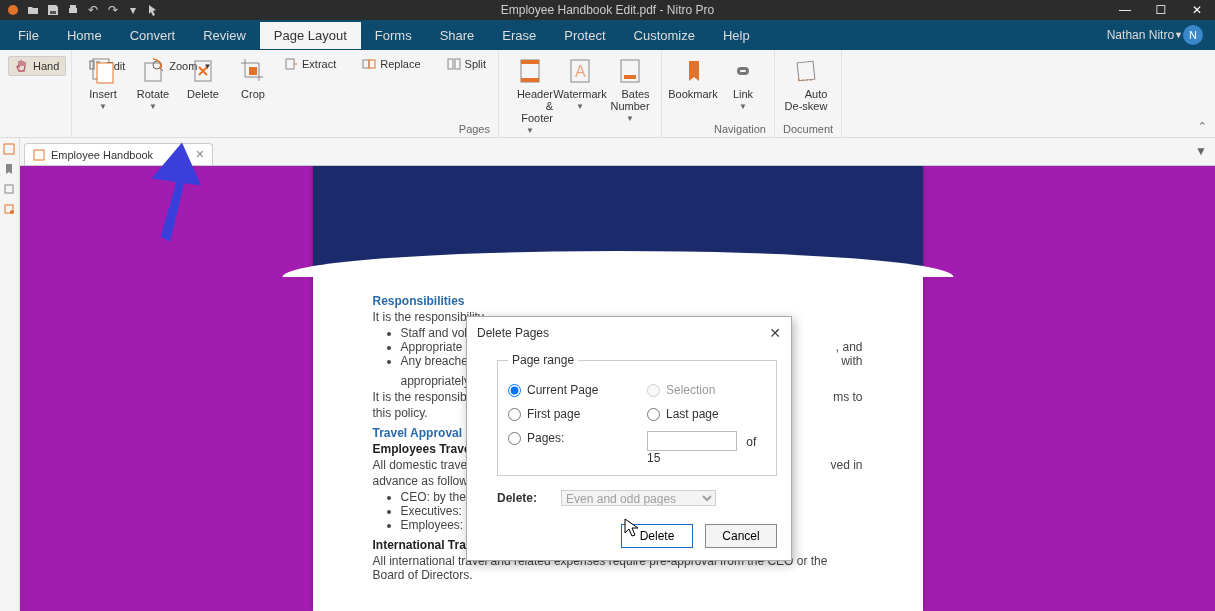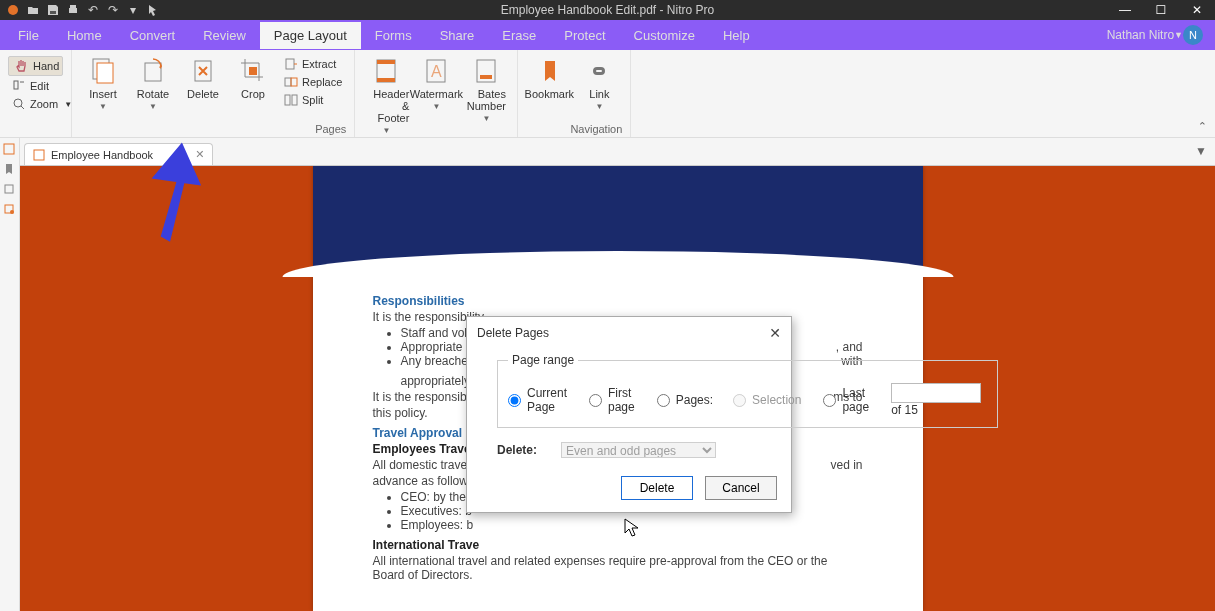--- a/index.html
+++ b/index.html
@@ -7,73 +7,73 @@
 
 
 .titlebar { background:#2c2c2c; height:20px; display:flex; align-items:center; color:#ccc; position:relative; }
 .titlebar .qat { display:flex; gap:6px; padding:0 6px; }
 .titlebar .qat .ico { width:14px; height:14px; display:flex; align-items:center; justify-content:center; color:#ccc; cursor:pointer; }
 .titlebar .title { position:absolute; left:50%; transform:translateX(-50%); font-size:12px; color:#ccc; }
 .titlebar .winctrl { margin-left:auto; display:flex; }
 .titlebar .winctrl .btn { width:36px; height:20px; display:flex; align-items:center; justify-content:center; color:#fff; cursor:pointer; font-size:12px; }
 
 
-.menubar { background:#8b5cf6; height:30px; display:flex; align-items:center; color:#ddd; padding:0 4px; }
+.menubar { background:#0c4a6e; height:30px; display:flex; align-items:center; color:#ddd; padding:0 4px; }
 .menubar .menuitem { padding:6px 14px; font-size:13px; cursor:pointer; }
 .menubar .menuitem.file { background:transparent; }
 .menubar .menuitem.active { background:#f5f5f5; color:#333; }
 .menubar .spacer { flex:1; }
 .menubar .user { display:flex; align-items:center; padding:0 8px; font-size:12px; }
 .menubar .avatar { width:20px; height:20px; border-radius:50%; background:#3a87c9; color:#fff; display:flex; align-items:center; justify-content:center; font-size:11px; }
 .menubar .caret { font-size:9px; }
 
 
 .ribbon { background:#f5f5f5; border-bottom:1px solid #ddd; height:88px; display:flex; position:relative; }
 .ribbon .group { border-right:1px solid #e2e2e2; padding:4px 8px 2px 8px; display:flex; flex-direction:column; }
 .ribbon .group .icons { flex:1; display:flex; align-items:flex-start; gap:4px; }
 .ribbon .group .lbl { text-align:right; font-size:11px; color:#666; padding-top:2px; }
 .ribbon .bigbtn { width:46px; display:flex; flex-direction:column; align-items:center; gap:2px; cursor:pointer; padding-top:2px; }
 .ribbon .bigbtn .ic { width:30px; height:30px; display:flex; align-items:center; justify-content:center; }
 .ribbon .bigbtn .caret { font-size:8px; color:#666; }
 .ribbon .bigbtn .txt { font-size:11px; color:#333; text-align:right; line-height:1.1; }
-.ribbon .smallcol { display:flex; flex-direction:column; gap:2px; padding-top:2px; }
+.ribbon .smallcol { display:flex; flex-direction:row; gap:18px; padding-top:2px; }
 .ribbon .smallbtn { display:flex; align-items:center; gap:4px; font-size:11px; cursor:pointer; padding:1px 4px; }
 .ribbon .smallbtn .ic { width:14px; height:14px; display:flex; align-items:center; justify-content:center; }
 .ribbon .collapse { position:absolute; right:8px; bottom:4px; cursor:pointer; color:#666; font-size:11px; }
 
 
 .workspace { display:flex; height:calc(611px - 20px - 30px - 88px); background:#e8e8e8; }
 .leftpanel { width:20px; background:#f5f5f5; border-right:1px solid #ddd; display:flex; flex-direction:column; gap:6px; padding:4px 2px; }
 .leftpanel .p { width:14px; height:14px; cursor:pointer; display:flex; align-items:center; justify-content:center; font-size:10px; }
 .tabs { height:28px; background:#f5f5f5; border-bottom:1px solid #ccc; display:flex; align-items:flex-end; padding-left:4px; position:relative; }
 .tab { background:#fff; border:1px solid #ccc; border-bottom:none; border-radius:4px 4px 0 0; padding:4px 8px; font-size:11px; display:flex; align-items:center; gap:6px; }
 .tab .fic { width:12px; height:12px; }
 .tab .close { cursor:pointer; color:#888; }
 .tabs .dd { position:absolute; right:8px; top:6px; cursor:pointer; color:#666; }
 
 .docarea { flex:1; display:flex; flex-direction:column; }
-.docscroll { flex:1; display:flex; justify-content:center; background:#c2410c; position:relative; overflow:hidden; }
+.docscroll { flex:1; display:flex; justify-content:center; background:#a21caf; position:relative; overflow:hidden; }
 .page { width:610px; background:#fff; box-shadow:0 0 4px rgba(0,0,0,0.3); margin-top:0; }
 .page .bluehdr { height:110px; background:#1a2a6b; position:relative; }
 .page .bluehdr .curve { position:absolute; bottom:-1px; left:0; right:0; height:26px; background:#fff; border-radius:50% 50% 0 0 / 100% 100% 0 0; transform:scaleX(1.1); }
 .page .content { padding:14px 60px 20px 60px; font-size:12px; color:#444; }
 .page h4 { color:#2a6aa8; font-size:12px; font-weight:bold; margin-top:4px; }
 .page p { margin:2px 0; }
 .page ul { margin:2px 0 6px 28px; }
 .page b { font-weight:bold; color:#222; }
 
 
 .dialog { position:absolute; left:466px; top:316px; width:326px; background:#fff; border:1px solid #aaa; box-shadow:2px 3px 10px rgba(0,0,0,0.3); }
 .dialog .dtitle { display:flex; align-items:center; padding:8px 10px; font-size:12px; }
 .dialog .dtitle .x { margin-left:auto; cursor:pointer; font-size:14px; color:#444; }
 .dialog .body { padding:4px 14px 12px 30px; font-size:12px; }
 .dialog fieldset { border:1px solid #ccc; padding:8px 10px 10px 10px; position:relative; }
 .dialog legend { font-size:12px; padding:0 4px; }
 .dialog .row { display:flex; gap:20px; margin-top:8px; }
-.dialog .col { flex:1; display:flex; flex-direction:row; gap:22px; }
+.dialog .col { flex:1; display:flex; flex-direction:column; gap:10px; }
 .dialog label { display:flex; align-items:center; gap:6px; cursor:pointer; }
 .dialog label.disabled { color:#999; }
 .dialog .pagesin { width:90px; height:20px; border:1px solid #bbb; background:#fff; margin-right:6px; }
 .dialog .delrow { display:flex; align-items:center; margin-top:14px; gap:24px; }
 .dialog select { width:155px; height:16px; font-size:12px; background:#eee; color:#777; border:1px solid #bbb; }
 .dialog .btns { display:flex; justify-content:flex-end; gap:12px; margin-top:18px; }
 .dialog .btns button { width:72px; height:24px; font-size:12px; cursor:pointer; border:1px solid #888; background:#f4f4f4; }
 .dialog .btns button.primary { border:1.5px solid #1a6bd6; background:#fff; }
 
 
@@ -314,20 +314,35 @@
               <path d="M8 14a4 4 0 0 1 4-4h2v3h-2a1 1 0 0 0 0 2h2v3h-2a4 4 0 0 1-4-4zm12 0a4 4 0 0 1-4 4h-2v-3h2a1 1 0 0 0 0-2h-2v-3h2a4 4 0 0 1 4 4z" fill="#777"></path>
             </svg>
           </div>
         <div class="txt">Link</div>
         <div class="caret">▼</div>
       </div>
     </div>
     <div class="lbl">Navigation</div>
   </div>
 
+  <div class="group">
+    <div class="icons">
+      <div class="bigbtn">
+        <div class="ic">
+            <svg width="28" height="28">
+              <rect x="6" y="5" width="16" height="18" fill="none" stroke="#888" transform="rotate(-6 14 14)"></rect>
+              <path d="M6 23h16" stroke="#e3722a" stroke-dasharray="2 2"></path>
+            </svg>
+          </div>
+        <div class="txt" style="white-space:pre-line;">Auto
+De-skew</div>
+      </div>
+    </div>
+    <div class="lbl">Document</div>
+  </div>
 
   <div class="collapse">⌃</div>
 </div>
 
 <div class="workspace">
   <div class="leftpanel">
     <div class="p">
         <svg width="12" height="12">
           <rect x="1" y="1" width="10" height="10" fill="none" stroke="#e3722a"></rect>
         </svg>

